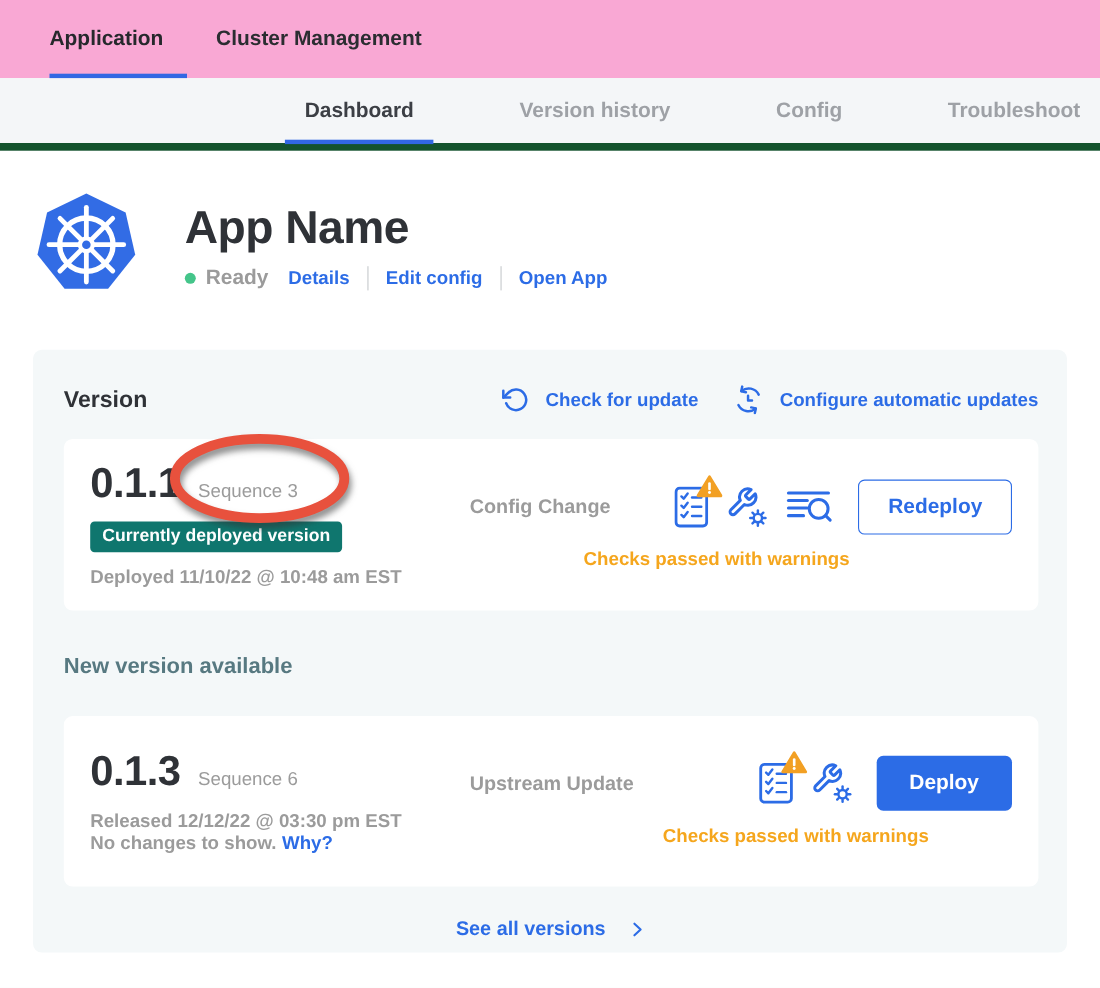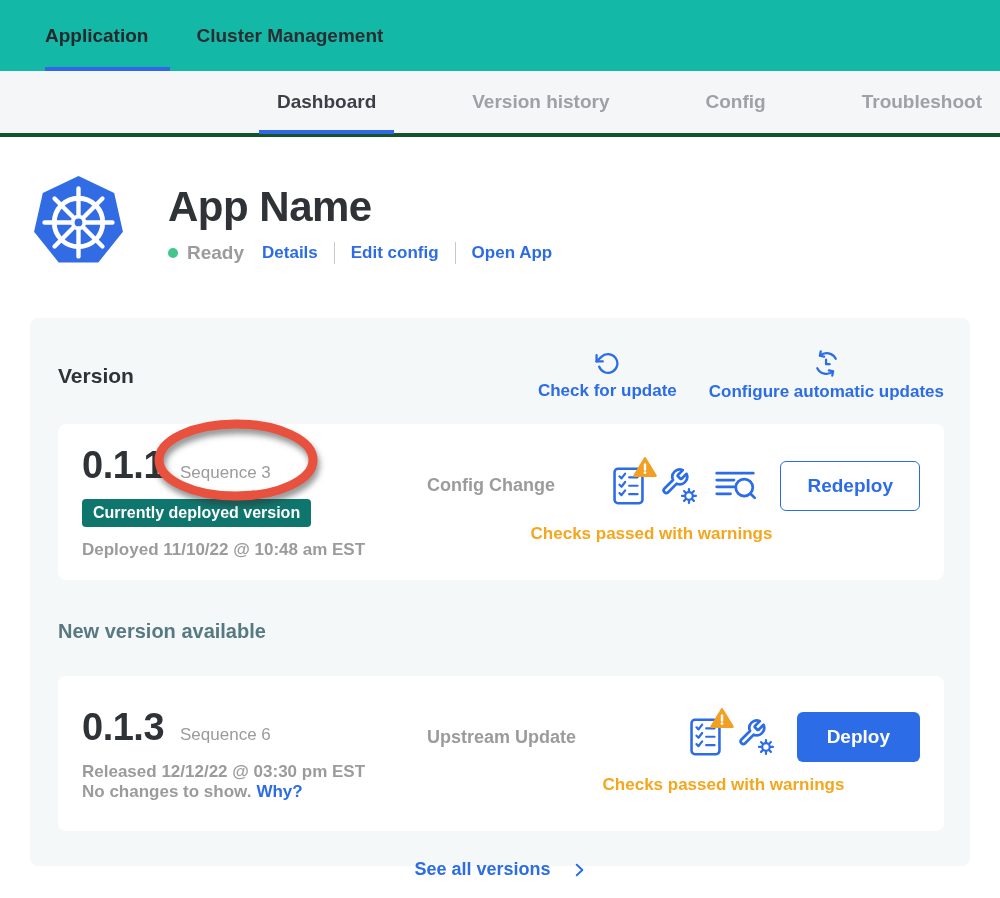--- a/index.html
+++ b/index.html
@@ -5,45 +5,45 @@
   * { margin:0; padding:0; box-sizing:border-box; }
   html,body { width:1000px; height:898px; }
   body {
     font-family:"Liberation Sans", sans-serif;
     background:#ffffff;
     color:#2f3237;
     overflow:hidden;
     position:relative;
   }
   
-  .topnav { height:71px; display:flex; align-items:stretch; padding-left:45px; background:#14b8a6; }
+  .topnav { height:71px; display:flex; align-items:stretch; padding-left:45px; background:#f9a8d4; }
   .topnav-item { display:flex; align-items:center; margin-right:48px; font-size:19px; font-weight:600; color:#2b2d31; position:relative; cursor:pointer; }
   .topnav-item.active { font-weight:700; color:#26282c; }
   .topnav-item.active::after { content:""; position:absolute; left:0; right:-22px; bottom:0; height:4px; background:#3267e3; }
   
-  .subnav { height:66px; background:#f4f6f8; border-bottom:4px solid #14532d; display:flex; align-items:stretch; padding-left:259px; }
+  .subnav { height:66px; background:#f4f6f8; border-bottom:7px solid #14532d; display:flex; align-items:stretch; padding-left:259px; }
   .subnav-tab { display:flex; align-items:center; padding:0 18px; font-size:19px; font-weight:700; color:#9ea1a6; position:relative; white-space:nowrap; margin-right:60px; cursor:pointer; }
   .subnav-tab.active { color:#3c3f45; }
   .subnav-tab.active::after { content:""; position:absolute; left:0; right:0; bottom:-1px; height:4px; background:#3267e3; }
   
   .app-header { display:flex; margin:36px 0 0 30px;align-items:center; }
   .app-logo { width:97px; height:97px; flex-shrink:0; }
   .app-head-text { margin-left:41px; padding-top:6px; }
   .app-title { font-size:42px; font-weight:800; color:#2f3237; letter-spacing:-0.5px; line-height:1.05; }
   .status-row { display:flex; align-items:center; margin-top:12px; }
   .status-dot { width:10px; height:10px; border-radius:50%; background:#44c58a; margin-right:9px; }
   .status-text { font-size:19px; font-weight:700; color:#9b9b9b; margin-right:18px; }
   .hdr-link { font-size:17px; font-weight:700; color:#2c6ce6; cursor:pointer; }
   .hdr-sep { width:1px; height:22px; background:#c6c9cc; margin:0 16px; }
   
   .version-panel { margin:48px 0 0 30px; width:940px; height:548px; background:#f4f8f9; border-radius:8px; padding:32px 26px 0 28px; }
   .panel-head { display:flex; align-items:center; }
   .panel-title { font-size:21px; font-weight:700; color:#2f3237; }
   .panel-actions { margin-left:auto; display:flex; align-items:center; }
-  .panel-action { display:flex; align-items:center; gap:5px; color:#2c6ce6; font-size:17px; font-weight:700; cursor:pointer; margin-left:32px;flex-direction:column; }
+  .panel-action { display:flex; align-items:center; gap:15px; color:#2c6ce6; font-size:17px; font-weight:700; cursor:pointer; margin-left:32px; }
   
   .version-card { background:#fff; border-radius:8px; margin-top:22px; padding:20px 24px; display:flex; align-items:center; min-height:152px; position:relative; }
   .card-left { width:345px; flex-shrink:0; }
   .version-row { display:flex; align-items:baseline; }
   .version-number { font-size:38px; font-weight:800; color:#2f3237; letter-spacing:-0.5px; }
   .sequence { font-size:17px; color:#9b9b9b; margin-left:16px; }
   .deployed-badge { display:inline-block; background:#0f766e; color:#fff; font-size:16px; font-weight:700; padding:5px 11px; border-radius:4px; margin-top:12px; }
   .meta-line { color:#9b9b9b; font-size:17px; font-weight:700; margin-top:13px; }
   .changes-line { color:#9b9b9b; font-size:17px; font-weight:700; margin-top:0; }
   .changes-line .why-link { color:#2c6ce6; cursor:pointer; margin-left:5px; }

